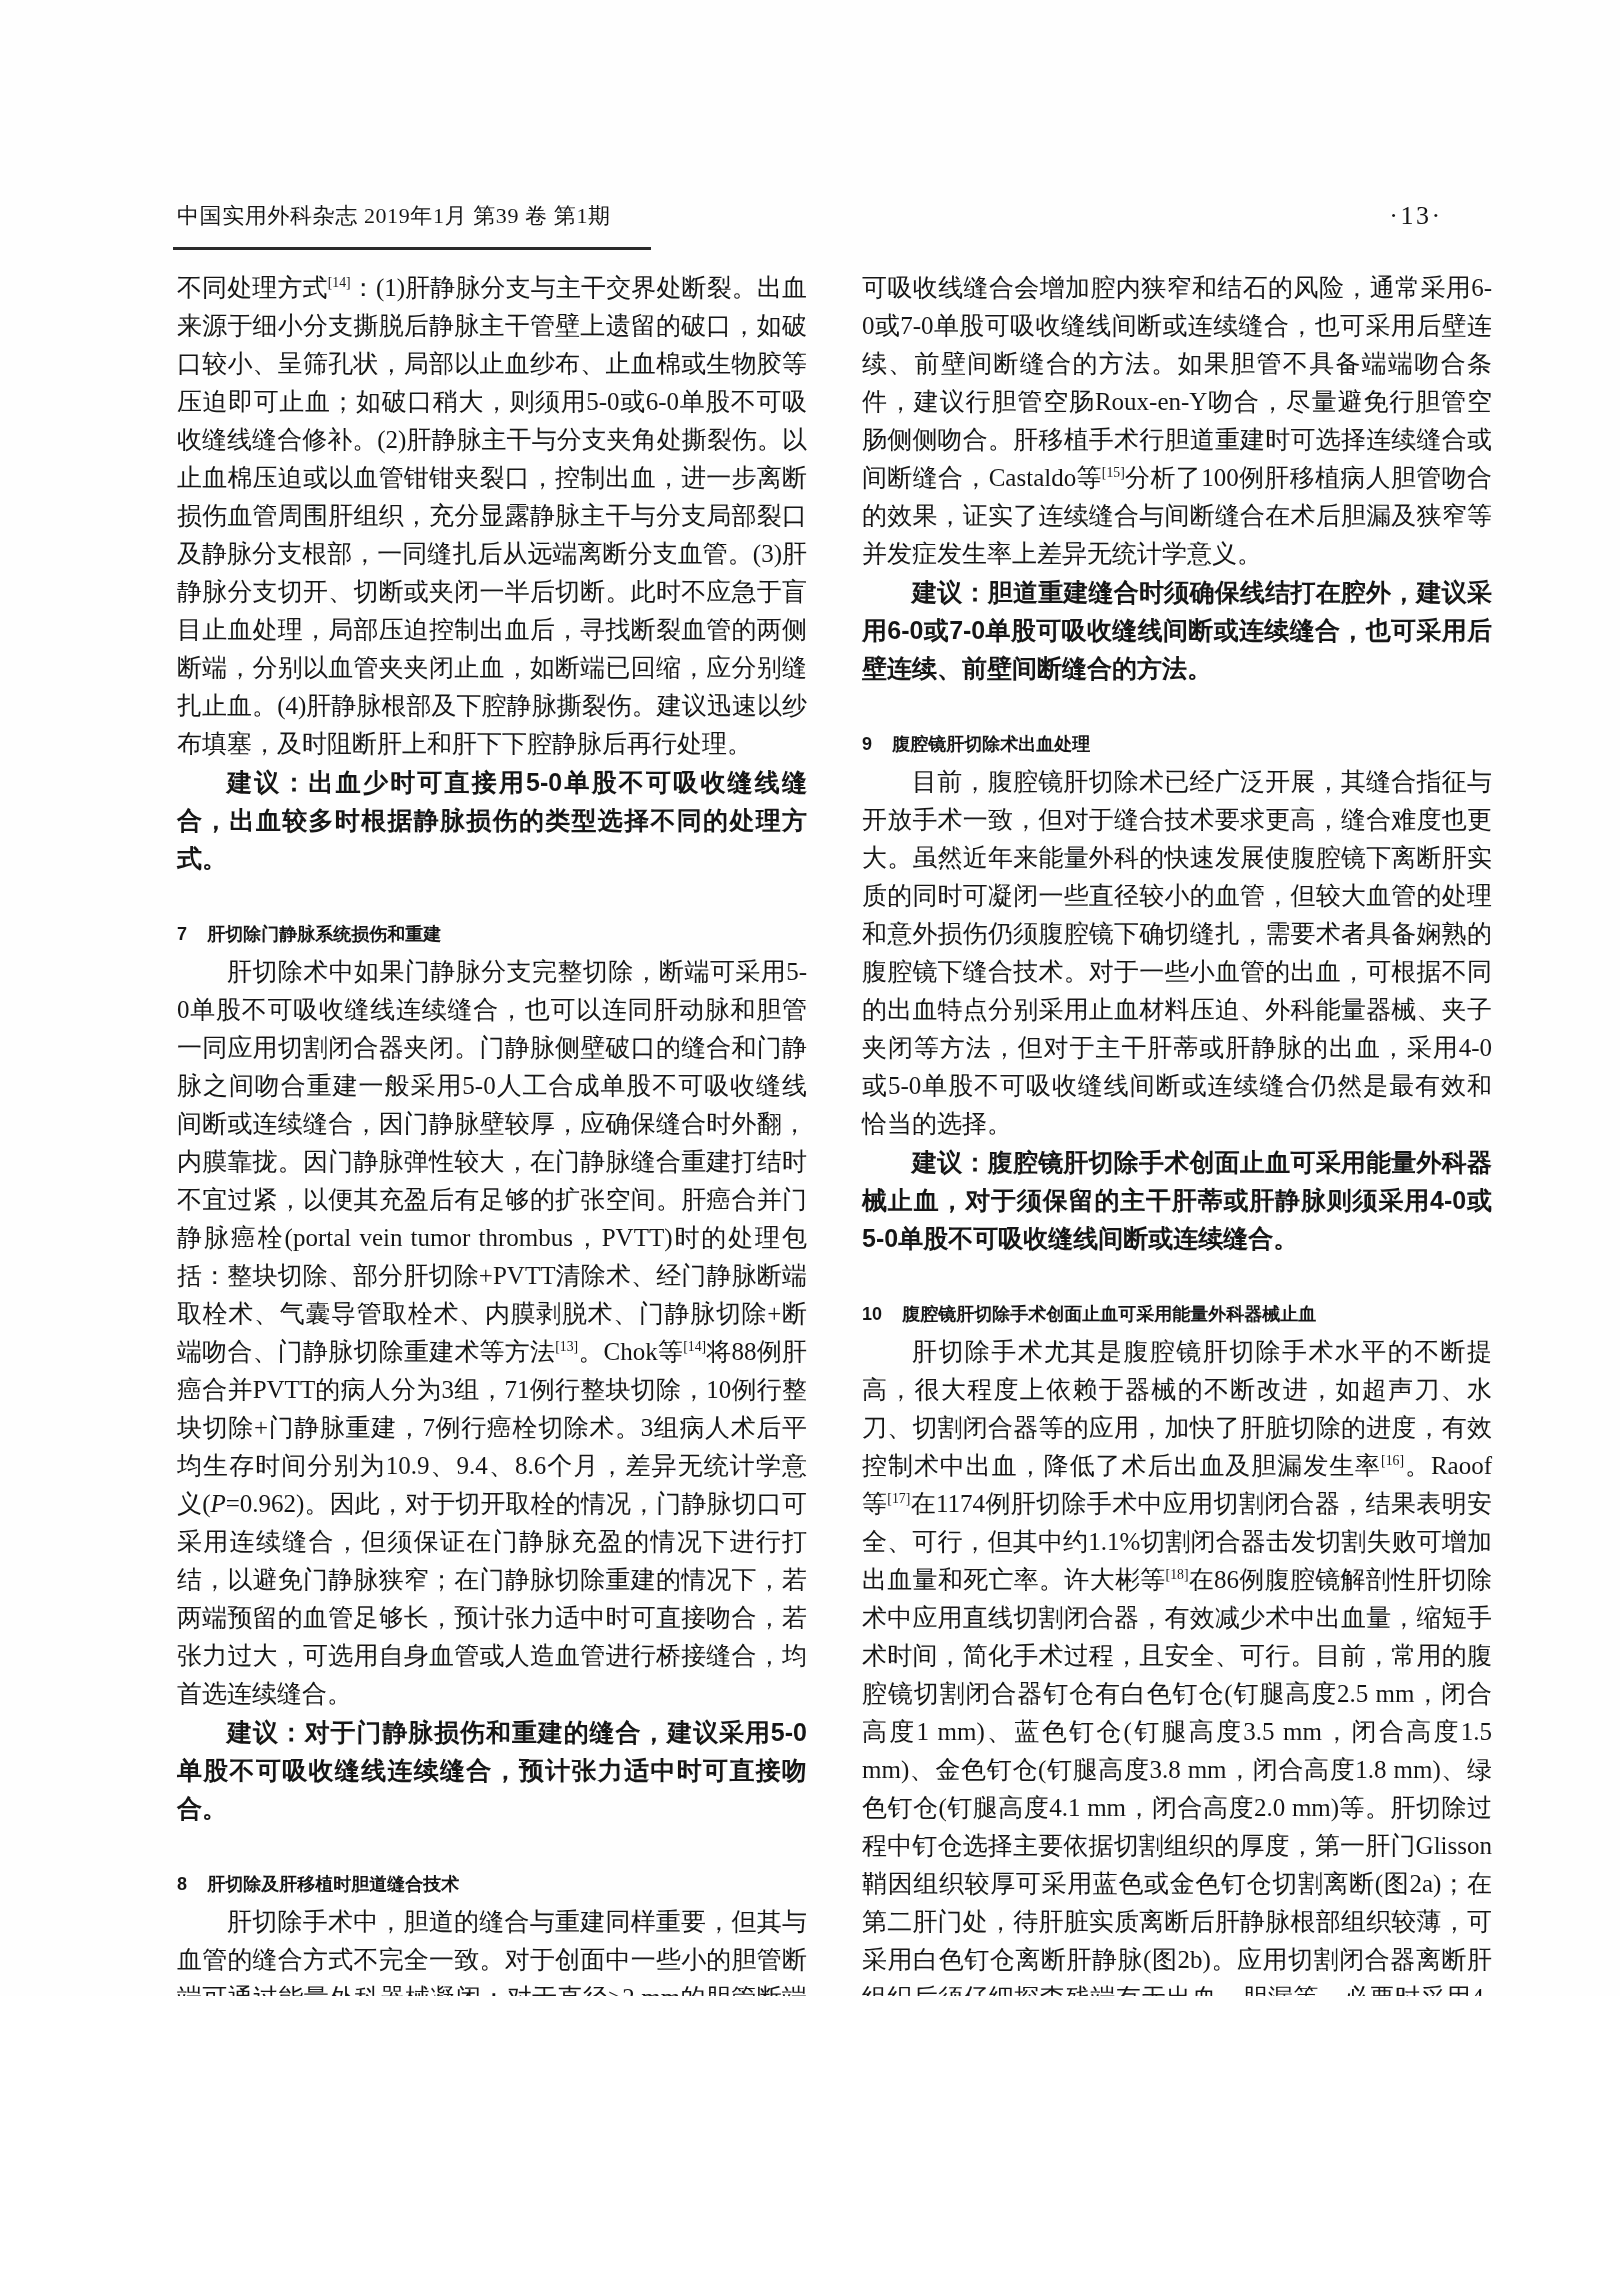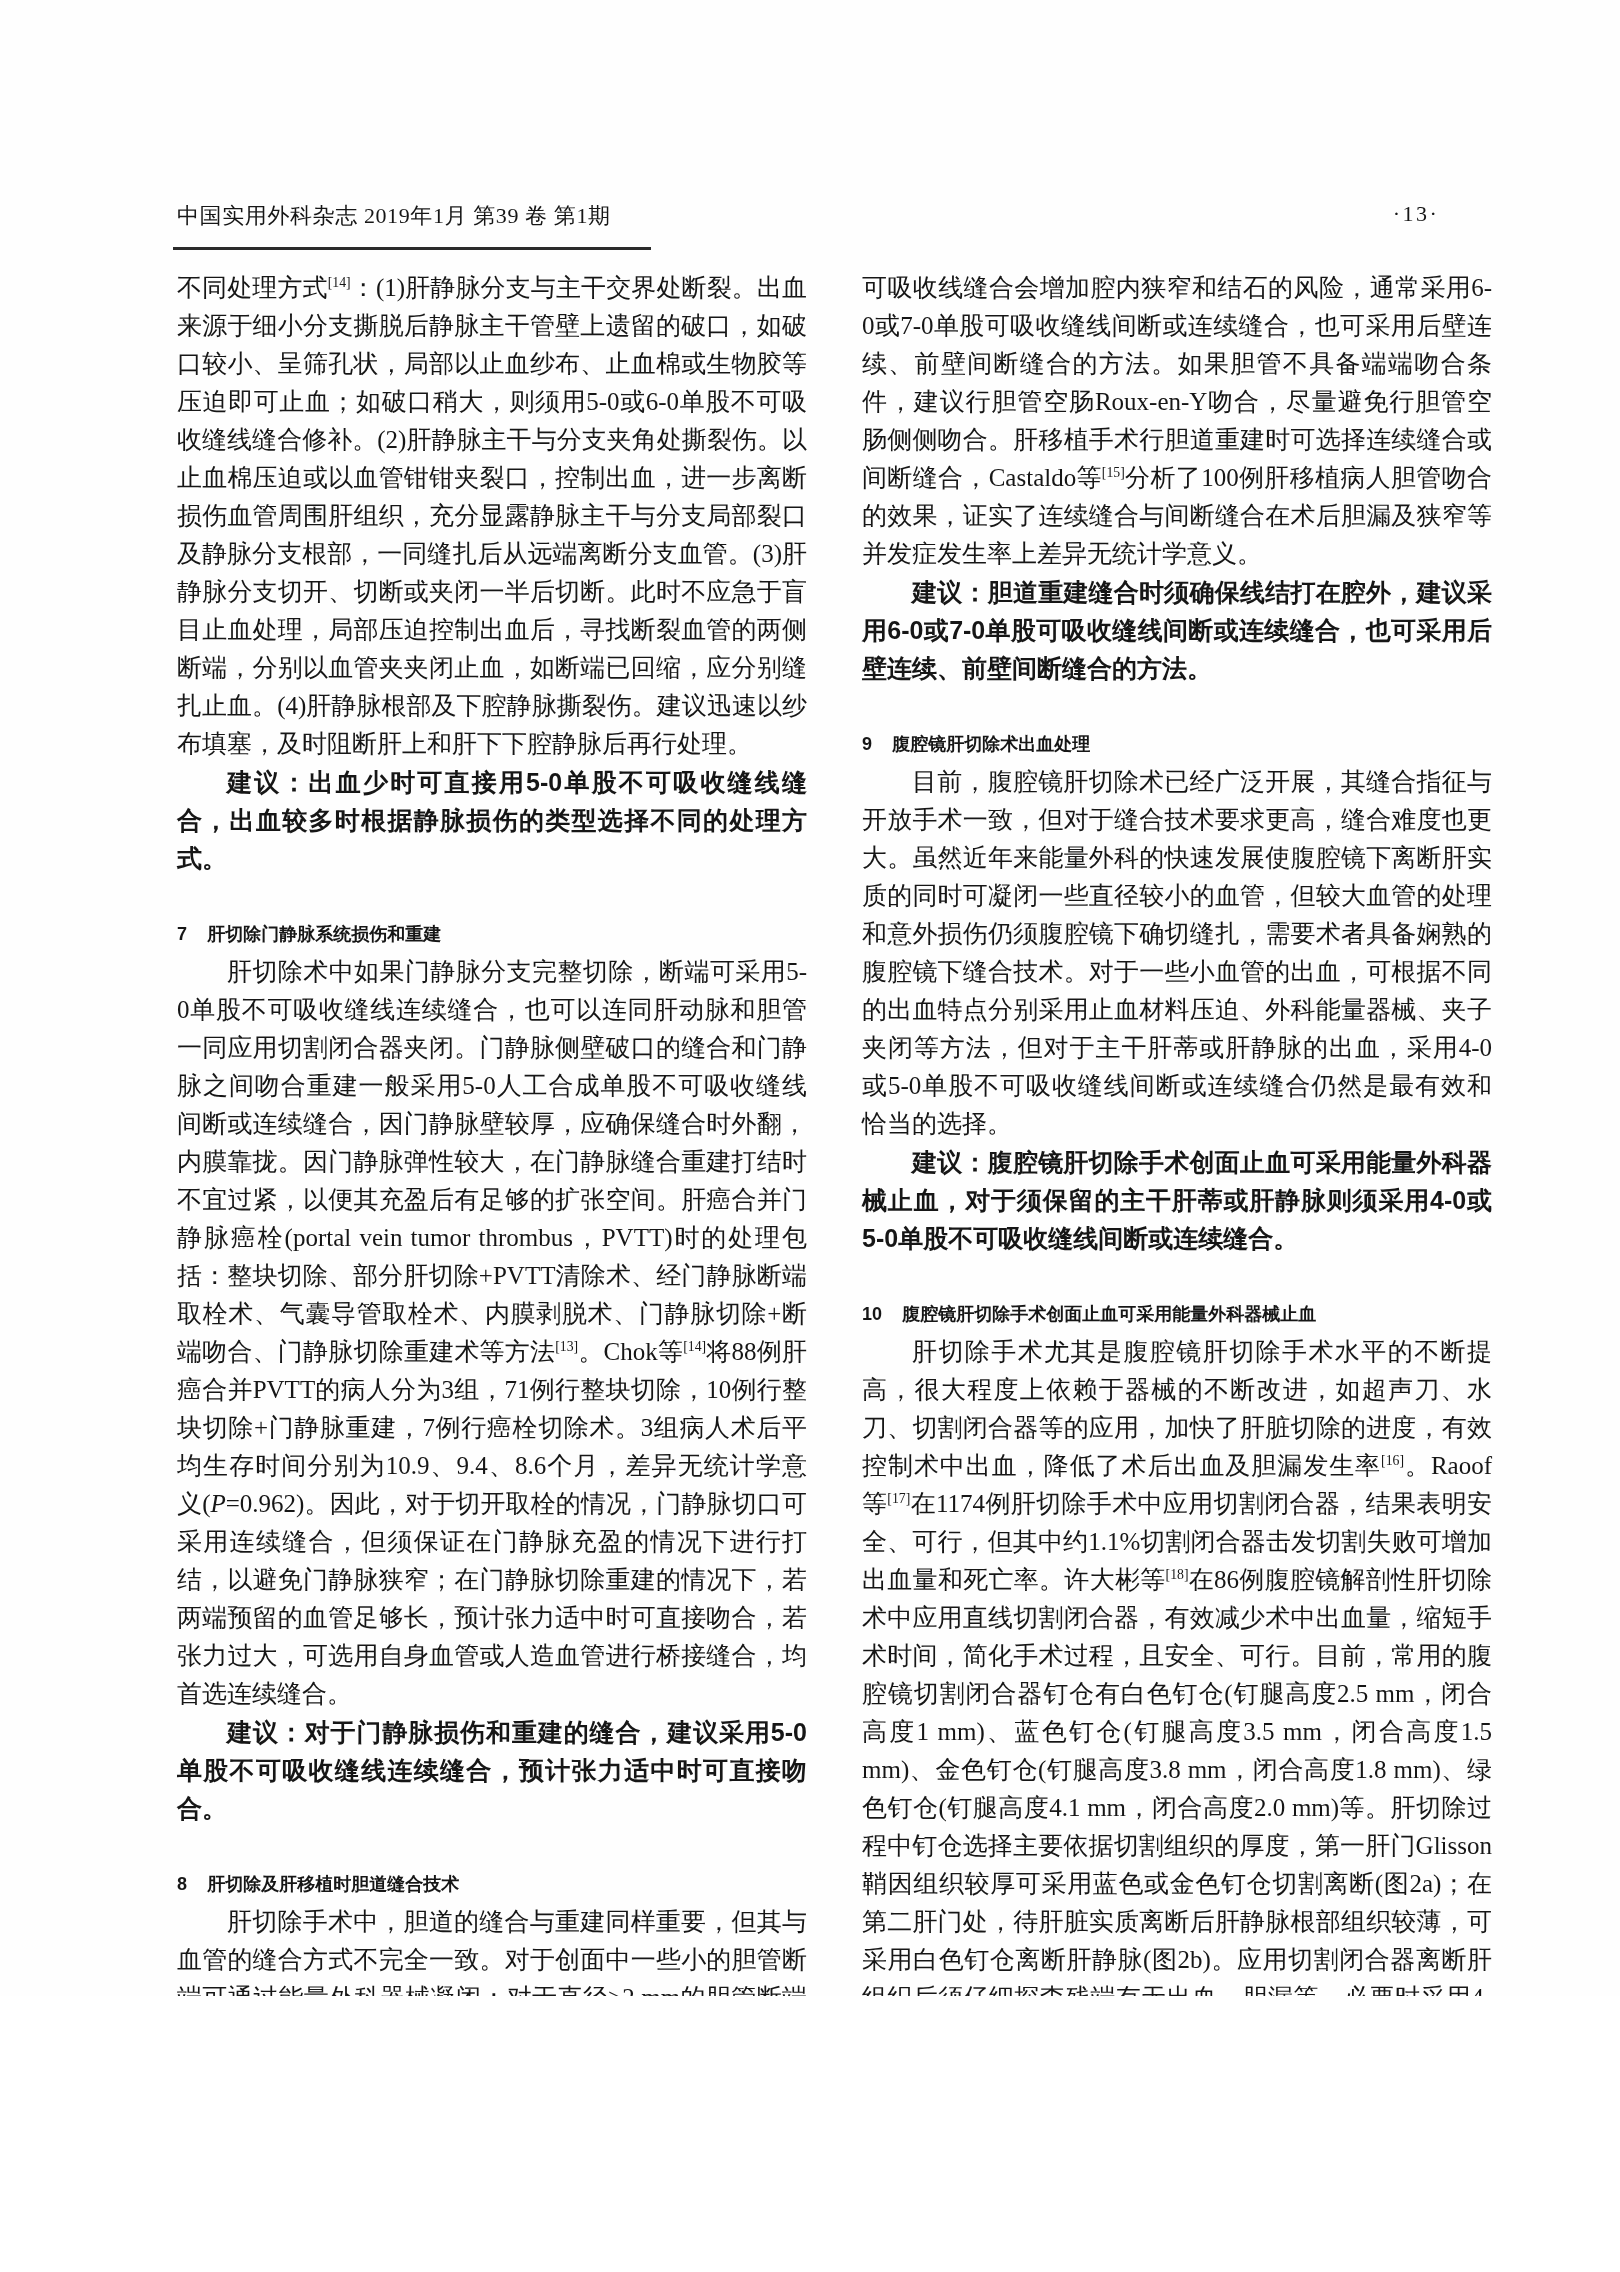--- a/index.html
+++ b/index.html
@@ -15,21 +15,21 @@
   .jline{
     position:absolute;left:177px;top:201px;
     font-size:22px;letter-spacing:0.6px;white-space:nowrap;
   }
   .hrule{
     position:absolute;left:173px;top:247px;
     width:478px;height:2.5px;background:#2b2b2b;
   }
   .pnum{
     position:absolute;left:1359px;top:201px;width:114px;
-    text-align:center;font-size:22px;letter-spacing:2.5px;
+    text-align:center;font-size:26px;letter-spacing:2.5px;
   }
   
   .col{
     position:absolute;top:269px;width:630px;
     font-size:25px;line-height:38px;
     text-align:justify;text-justify:inter-ideograph;
   }
   .colL{left:177px;}
   .colR{left:862px;}
   .col > div{margin:0;}

